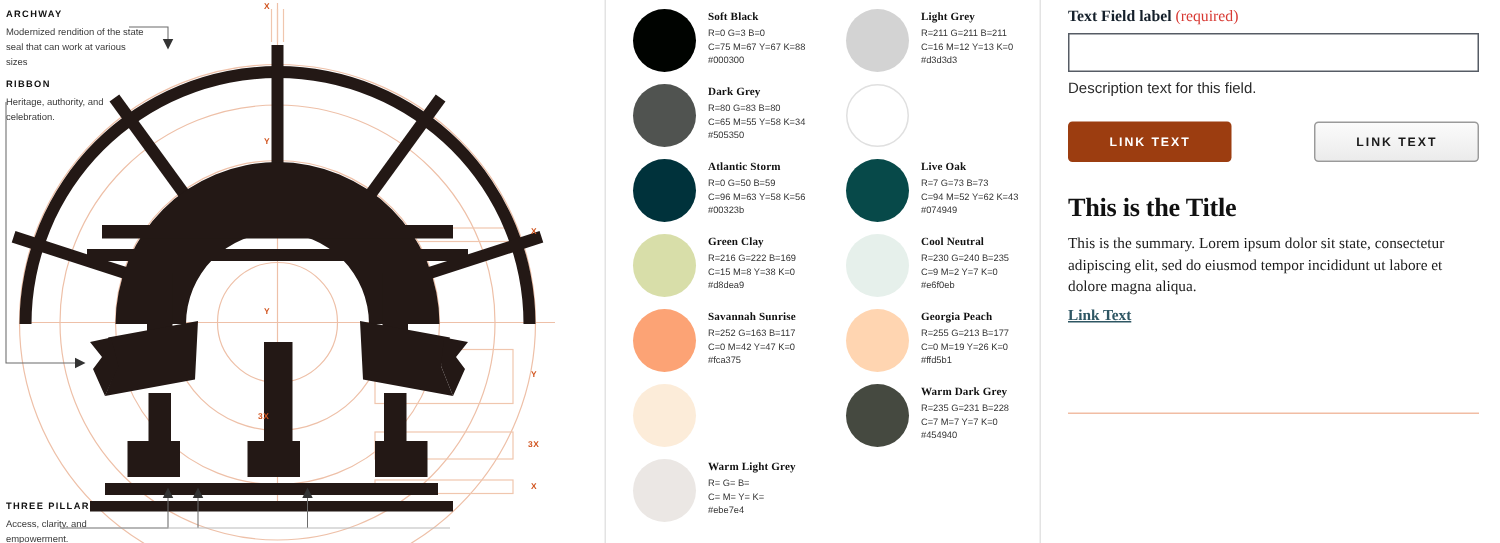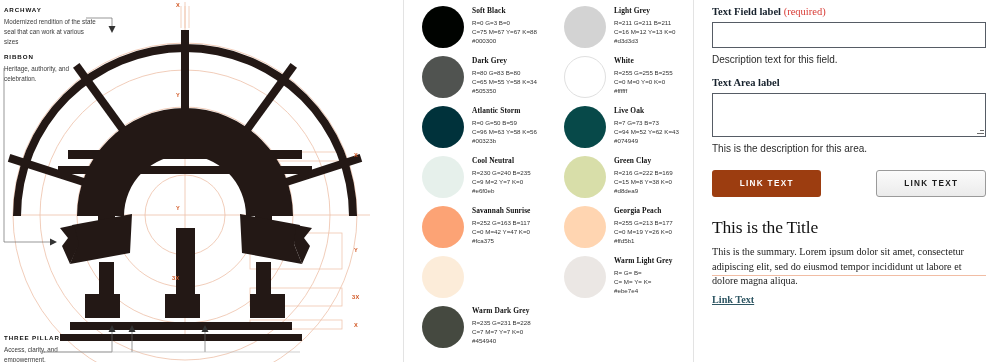--- a/index.html
+++ b/index.html
@@ -107,21 +107,21 @@
   }
   .btn-primary { background:#9c3d10; color:#ffffff; }
   .btn-secondary {
     background:linear-gradient(#fbfbfb,#ebebeb);
     color:#1b1b1b; border:1px solid #9a9a9a;
   }
 
   .typo { margin-top:20px; }
   .typo-title {
     font-family:"Liberation Serif", serif;
-    font-size:17.5px; font-weight:400; color:#111;
+    font-size:17.5px; font-weight:700; color:#111;
     letter-spacing:-.2px; margin-bottom:7px;
   }
   .typo-summary {
     font-family:"Liberation Serif", serif;
     font-size:10.2px; line-height:1.44; color:#1b1b1b;
   }
   .typo-link {
     font-family:"Liberation Serif", serif;
     font-size:10.2px; font-weight:700; color:#2e5663;
     text-decoration:underline; display:inline-block; margin-top:2px;
@@ -284,26 +284,20 @@
         <div class="sw-text">
           <div class="sw-name">Dark Grey</div>
           <div class="sw-line">R=80 G=83 B=80</div>
           <div class="sw-line">C=65 M=55 Y=58 K=34</div>
           <div class="sw-line">#505350</div>
         </div>
       </div>
 
       <div class="sw">
         <div class="sw-dot bordered" style="background:#ffffff;"></div>
-        <div class="sw-text">
-          <div class="sw-name">White</div>
-          <div class="sw-line">R=255 G=255 B=255</div>
-          <div class="sw-line">C=0 M=0 Y=0 K=0</div>
-          <div class="sw-line">#ffffff</div>
-        </div>
       </div>
 
       <div class="sw">
         <div class="sw-dot" style="background:#00323b;"></div>
         <div class="sw-text">
           <div class="sw-name">Atlantic Storm</div>
           <div class="sw-line">R=0 G=50 B=59</div>
           <div class="sw-line">C=96 M=63 Y=58 K=56</div>
           <div class="sw-line">#00323b</div>
         </div>
@@ -313,40 +307,40 @@
         <div class="sw-dot" style="background:#074949;"></div>
         <div class="sw-text">
           <div class="sw-name">Live Oak</div>
           <div class="sw-line">R=7 G=73 B=73</div>
           <div class="sw-line">C=94 M=52 Y=62 K=43</div>
           <div class="sw-line">#074949</div>
         </div>
       </div>
 
       <div class="sw">
+        <div class="sw-dot" style="background:#d8dea9;"></div>
+        <div class="sw-text">
+          <div class="sw-name">Green Clay</div>
+          <div class="sw-line">R=216 G=222 B=169</div>
+          <div class="sw-line">C=15 M=8 Y=38 K=0</div>
+          <div class="sw-line">#d8dea9</div>
+        </div>
+      </div>
+
+      <div class="sw">
         <div class="sw-dot" style="background:#e6f0eb;"></div>
         <div class="sw-text">
           <div class="sw-name">Cool Neutral</div>
           <div class="sw-line">R=230 G=240 B=235</div>
           <div class="sw-line">C=9 M=2 Y=7 K=0</div>
           <div class="sw-line">#e6f0eb</div>
         </div>
       </div>
 
       <div class="sw">
-        <div class="sw-dot" style="background:#d8dea9;"></div>
-        <div class="sw-text">
-          <div class="sw-name">Green Clay</div>
-          <div class="sw-line">R=216 G=222 B=169</div>
-          <div class="sw-line">C=15 M=8 Y=38 K=0</div>
-          <div class="sw-line">#d8dea9</div>
-        </div>
-      </div>
-
-      <div class="sw">
         <div class="sw-dot" style="background:#fca375;"></div>
         <div class="sw-text">
           <div class="sw-name">Savannah Sunrise</div>
           <div class="sw-line">R=252 G=163 B=117</div>
           <div class="sw-line">C=0 M=42 Y=47 K=0</div>
           <div class="sw-line">#fca375</div>
         </div>
       </div>
 
       <div class="sw">
@@ -357,72 +351,61 @@
           <div class="sw-line">C=0 M=19 Y=26 K=0</div>
           <div class="sw-line">#ffd5b1</div>
         </div>
       </div>
 
       <div class="sw">
         <div class="sw-dot" style="background:#fcecd9;"></div>
       </div>
 
       <div class="sw">
+        <div class="sw-dot" style="background:#454940;"></div>
+        <div class="sw-text">
+          <div class="sw-name">Warm Dark Grey</div>
+          <div class="sw-line">R=235 G=231 B=228</div>
+          <div class="sw-line">C=7 M=7 Y=7 K=0</div>
+          <div class="sw-line">#454940</div>
+        </div>
+      </div>
+
+      <div class="sw">
         <div class="sw-dot" style="background:#ebe7e4;"></div>
         <div class="sw-text">
           <div class="sw-name">Warm Light Grey</div>
           <div class="sw-line">R= G= B=</div>
           <div class="sw-line">C= M= Y= K=</div>
           <div class="sw-line">#ebe7e4</div>
         </div>
       </div>
 
-      <div class="sw">
-        <div class="sw-dot" style="background:#454940;"></div>
-        <div class="sw-text">
-          <div class="sw-name">Warm Dark Grey</div>
-          <div class="sw-line">R=235 G=231 B=228</div>
-          <div class="sw-line">C=7 M=7 Y=7 K=0</div>
-          <div class="sw-line">#454940</div>
-        </div>
-      </div>
-
     </div>
   </section>
 
   <section class="panel-form">
 
     <div class="f-group">
       <div class="f-label">
         <span>Text Field label</span>
         <span class="f-req">(required)</span>
       </div>
       <input class="f-input" type="text" placeholder="" style="">
       <div class="f-desc">Description text for this field.</div>
     </div>
 
-    <div class="f-group">
-      <div class="f-label">Text Area label</div>
-      <div class="f-textarea-wrap">
-        <textarea class="f-textarea" placeholder="" style=""></textarea>
-        <span class="resize-grip">
-            <i></i>
-            <i></i>
-          </span>
-      </div>
-      <div class="f-desc">This is the description for this area.</div>
-    </div>
 
     <div class="btn-row">
       <button class="btn btn-primary">LINK TEXT</button>
       <button class="btn btn-secondary">LINK TEXT</button>
     </div>
 
     <div class="typo">
       <div class="typo-title">This is the Title</div>
-      <div class="typo-summary">This is the summary. Lorem ipsum dolor sit amet, consectetur adipiscing elit, sed do eiusmod tempor incididunt ut labore et dolore magna aliqua.</div>
+      <div class="typo-summary">This is the summary. Lorem ipsum dolor sit state, consectetur adipiscing elit, sed do eiusmod tempor incididunt ut labore et dolore magna aliqua.</div>
       <a class="typo-link" href="#">Link Text</a>
     </div>
 
     <div class="bottom-rule"></div>
   </section>
 
 </div>
 
 </body></html>

